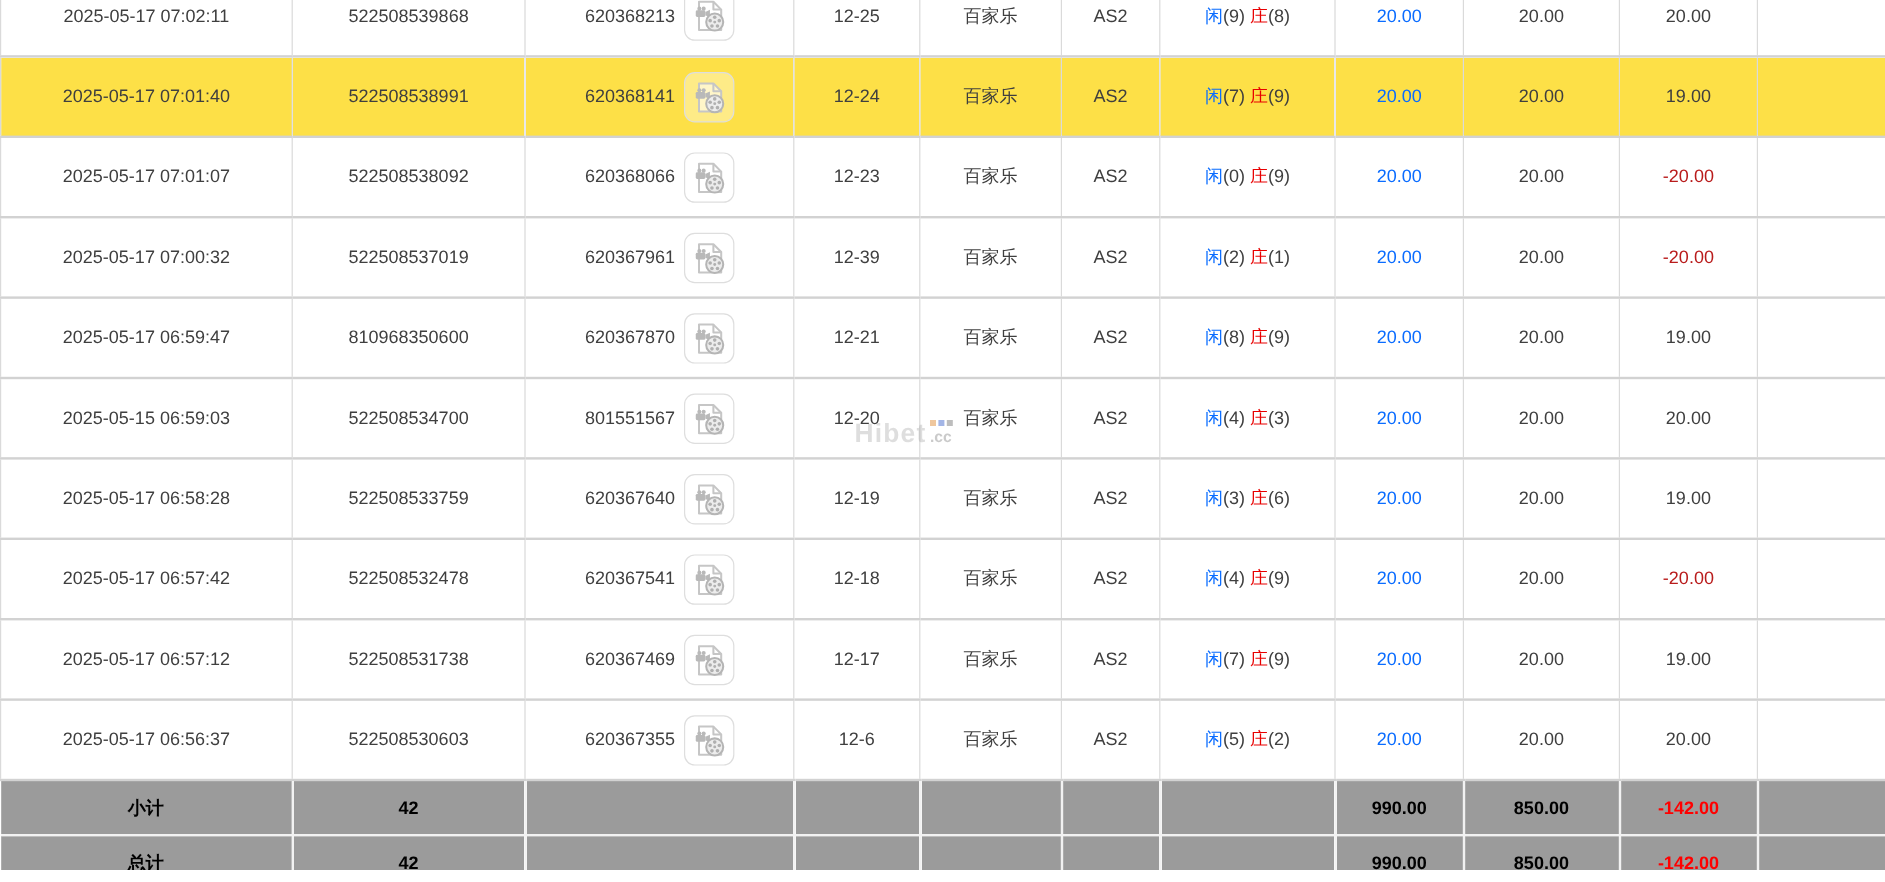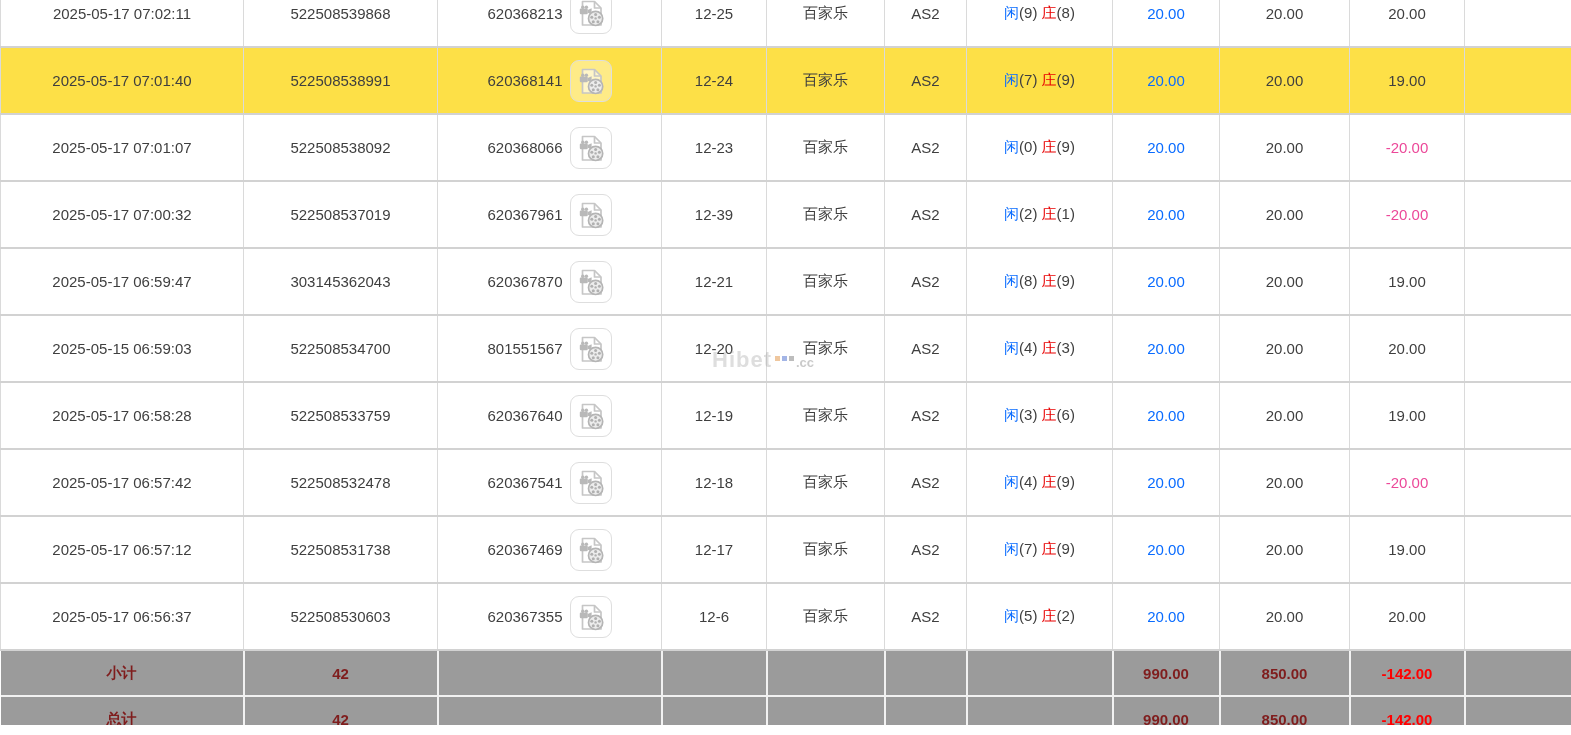--- a/index.html
+++ b/index.html
@@ -47,45 +47,45 @@
     border:1px solid #dedede;
     border-radius:9px;
     background:rgba(255,255,255,0.35);
     cursor:pointer;
   }
   .video-btn svg { display:block; }
 
   .lab-player { color:#0a6cff; }
   .lab-banker { color:#e80000; }
   .blue-link  { color:#0a6cff; cursor:pointer; }
-  .neg        { color:#ec4899; }
+  .neg        { color:#b91c1c; }
 
   tr.summary-row { height:46px; }
   tr.summary-row td {
     background:#9b9b9b;
-    color:#7f1d1d;
+    color:#000000;
     font-weight:bold;
     font-size:15px;
     border-right:2px solid #f2f2f2;
     border-left:none;
     border-bottom:2px solid #f2f2f2;
   }
   tr.summary-row td.neg { color:#ff0000;margin-top:29px; }
 
   .watermark {
     position:absolute; left:712px; top:350px;
     display:flex; align-items:flex-end; gap:3px;
     z-index:4; pointer-events:none;
     font-weight:bold;
   }
   .wm-main {
     font-size:22px; line-height:0.9; letter-spacing:1px;
     color:rgba(158,158,158,0.34);
   }
-  .wm-side { display:flex; align-items:flex-start; gap:2px; padding-bottom:1px; }
+  .wm-side { display:flex; flex-direction:column; align-items:flex-start; gap:2px; padding-bottom:1px; }
   .wm-glyphs { display:flex; gap:2px; }
   .wm-glyphs i { display:block; width:5px; height:5px; }
   .wm-glyphs i:nth-child(1){ background:rgba(220,130,40,0.45); }
   .wm-glyphs i:nth-child(2){ background:rgba(50,90,200,0.45); }
   .wm-glyphs i:nth-child(3){ background:rgba(90,90,90,0.40); }
   .wm-suffix {
     font-size:13px; line-height:1;
     color:rgba(150,150,150,0.50);
   }
 </style>
@@ -240,21 +240,21 @@
           <td>百家乐</td>
           <td>AS2</td>
           <td><span class="lab-player">闲</span><span>(2) </span><span class="lab-banker">庄</span><span>(1)</span></td>
           <td><span class="blue-link">20.00</span></td>
           <td>20.00</td>
           <td class="neg">-20.00</td>
           <td></td>
         </tr>
         <tr class="data-row">
           <td>2025-05-17 06:59:47</td>
-          <td>303145362043</td>
+          <td>810968350600</td>
           <td>
             <div class="game-no-wrap">
               <span>620367870</span>
               <span class="video-btn">
     <svg width="40" height="40" viewBox="0 0 40 40" xmlns="http://www.w3.org/2000/svg">
       <path d="M11.5 8.5 H23.5 L30 15 V32 H11.5 Z" fill="rgba(255,255,255,0.55)" stroke="#c6c6c6" stroke-width="1.7" stroke-linejoin="round"></path>
       <path d="M23.5 8.5 V15 H30" fill="none" stroke="#c6c6c6" stroke-width="1.7" stroke-linejoin="round"></path>
       <circle cx="11.8" cy="14.2" r="1.7" fill="#b9b9b9"></circle>
       <circle cx="15.4" cy="14.2" r="1.7" fill="#b9b9b9"></circle>
       <rect x="8.8" y="15.6" width="8" height="5.6" rx="1.2" fill="#b9b9b9"></rect>

